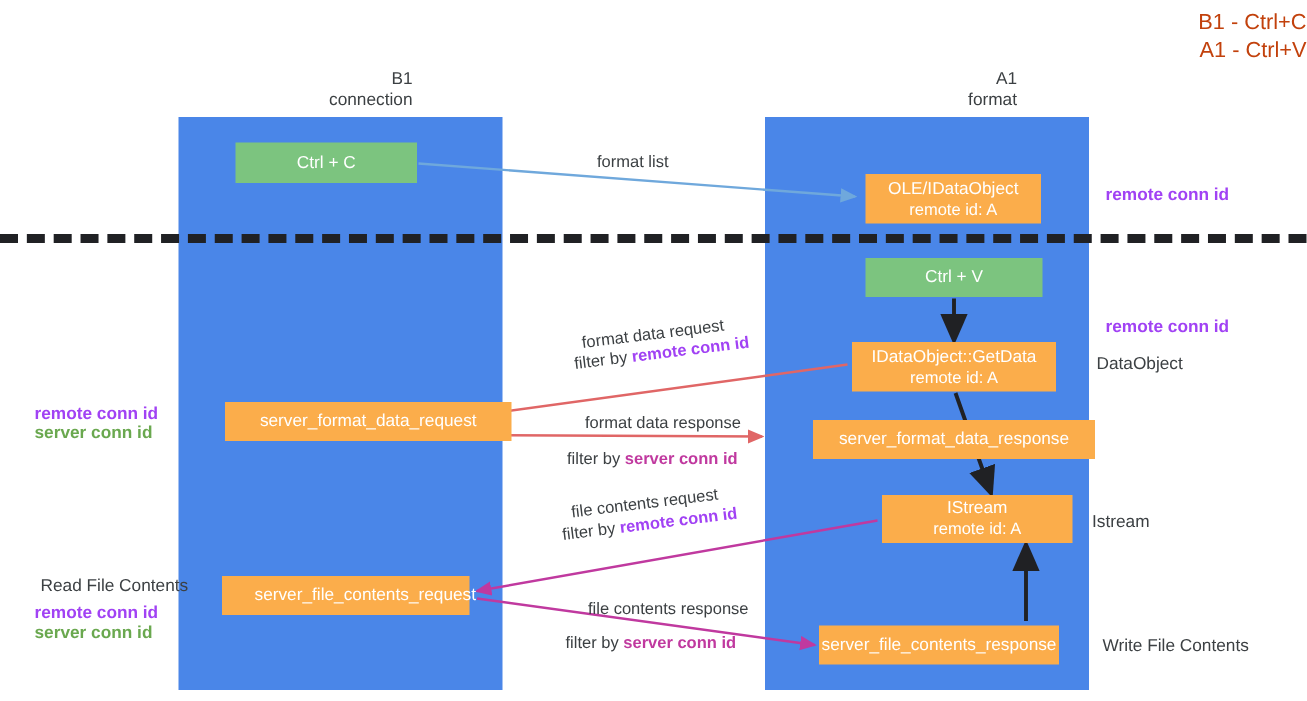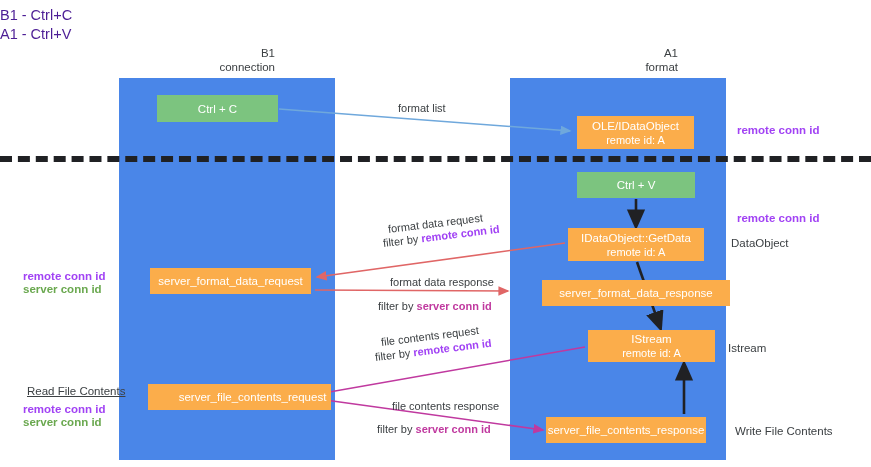--- a/index.html
+++ b/index.html
@@ -9,21 +9,21 @@
     font-family:"Liberation Sans", sans-serif;
     color:#3c4043;
     position:relative;
     overflow:hidden;
   }
   #stage{position:absolute;inset:0;}
 
   
   .title{
     position:absolute;left:0;right:0;top:6px;
-    text-align:left;font-size:14.5px;line-height:19px;color:#4c1d95;
+    text-align:right;font-size:14.5px;line-height:19px;color:#c2410c;
   }
 
   
   .col-head{
     position:absolute;text-align:right;font-size:11.5px;line-height:14px;color:#3c4043;
   }
   #head-b1{left:155px;top:46px;width:120px;}
   #head-a1{left:558px;top:46px;width:120px;}
 
   
@@ -45,40 +45,40 @@
     padding:3px 6px;
   }
   .node.green{background:#7cc47f;}
   .node.orange{background:#fbad4b;}
   .node .l2{font-size:11px;}
 
   #n-ctrlc{left:157px;top:95px;width:121px;height:27px;}
   #n-dataobject{left:577px;top:116px;width:117px;height:33px;text-align:right;}
   #n-ctrlv{left:577px;top:172px;width:118px;height:26px;}
   #n-getdata{left:568px;top:228px;width:136px;height:33px;}
-  #n-fmt-req{left:150px;top:268px;width:161px;height:26px;}
+  #n-fmt-req{left:150px;top:268px;width:191px;height:26px;}
   #n-fmt-res{left:512px;top:280px;width:188px;height:26px;margin-left:30px;}
   #n-istream{left:588px;top:330px;width:127px;height:32px;}
-  #n-file-req{left:148px;top:384px;width:183px;height:26px;padding-left:32px;}
+  #n-file-req{left:148px;top:384px;width:165px;height:26px;padding-left:32px;}
   #n-file-res{left:546px;top:417px;width:160px;height:26px;}
 
   
   .right-note{position:absolute;font-size:11.5px;line-height:14px;color:#3c4043;white-space:nowrap;}
   .right-note.purple{color:#a142f4;font-weight:bold;}
   #rn-remote1{left:737px;top:123px;}
   #rn-remote2{left:737px;top:211px;}
   #rn-dataobject{left:731px;top:236px;}
   #rn-istream{left:728px;top:341px;}
   #rn-write{left:735px;top:424px;text-align:right;}
 
   
   .left-note{position:absolute;font-size:11.5px;line-height:14px;white-space:nowrap;}
   .left-note.purple{color:#a142f4;font-weight:bold;}
   .left-note.green{color:#6aa84f;font-weight:bold;}
-  .left-note.plain{color:#3c4043;text-decoration:underline;}
+  .left-note.plain{color:#3c4043;}
   #ln-remote{left:23px;top:269px;}
   #ln-server{left:23px;top:282px;}
   #ln-read{left:27px;top:384px;}
   #ln-remote2{left:23px;top:402px;}
   #ln-server2{left:23px;top:415px;}
 
   
   .edge-label{position:absolute;font-size:11px;line-height:14px;white-space:nowrap;color:#3c4043;}
   .edge-label .hl-purple{color:#a142f4;font-weight:bold;}
   .edge-label .hl-magenta{color:#c0399f;font-weight:bold;}

